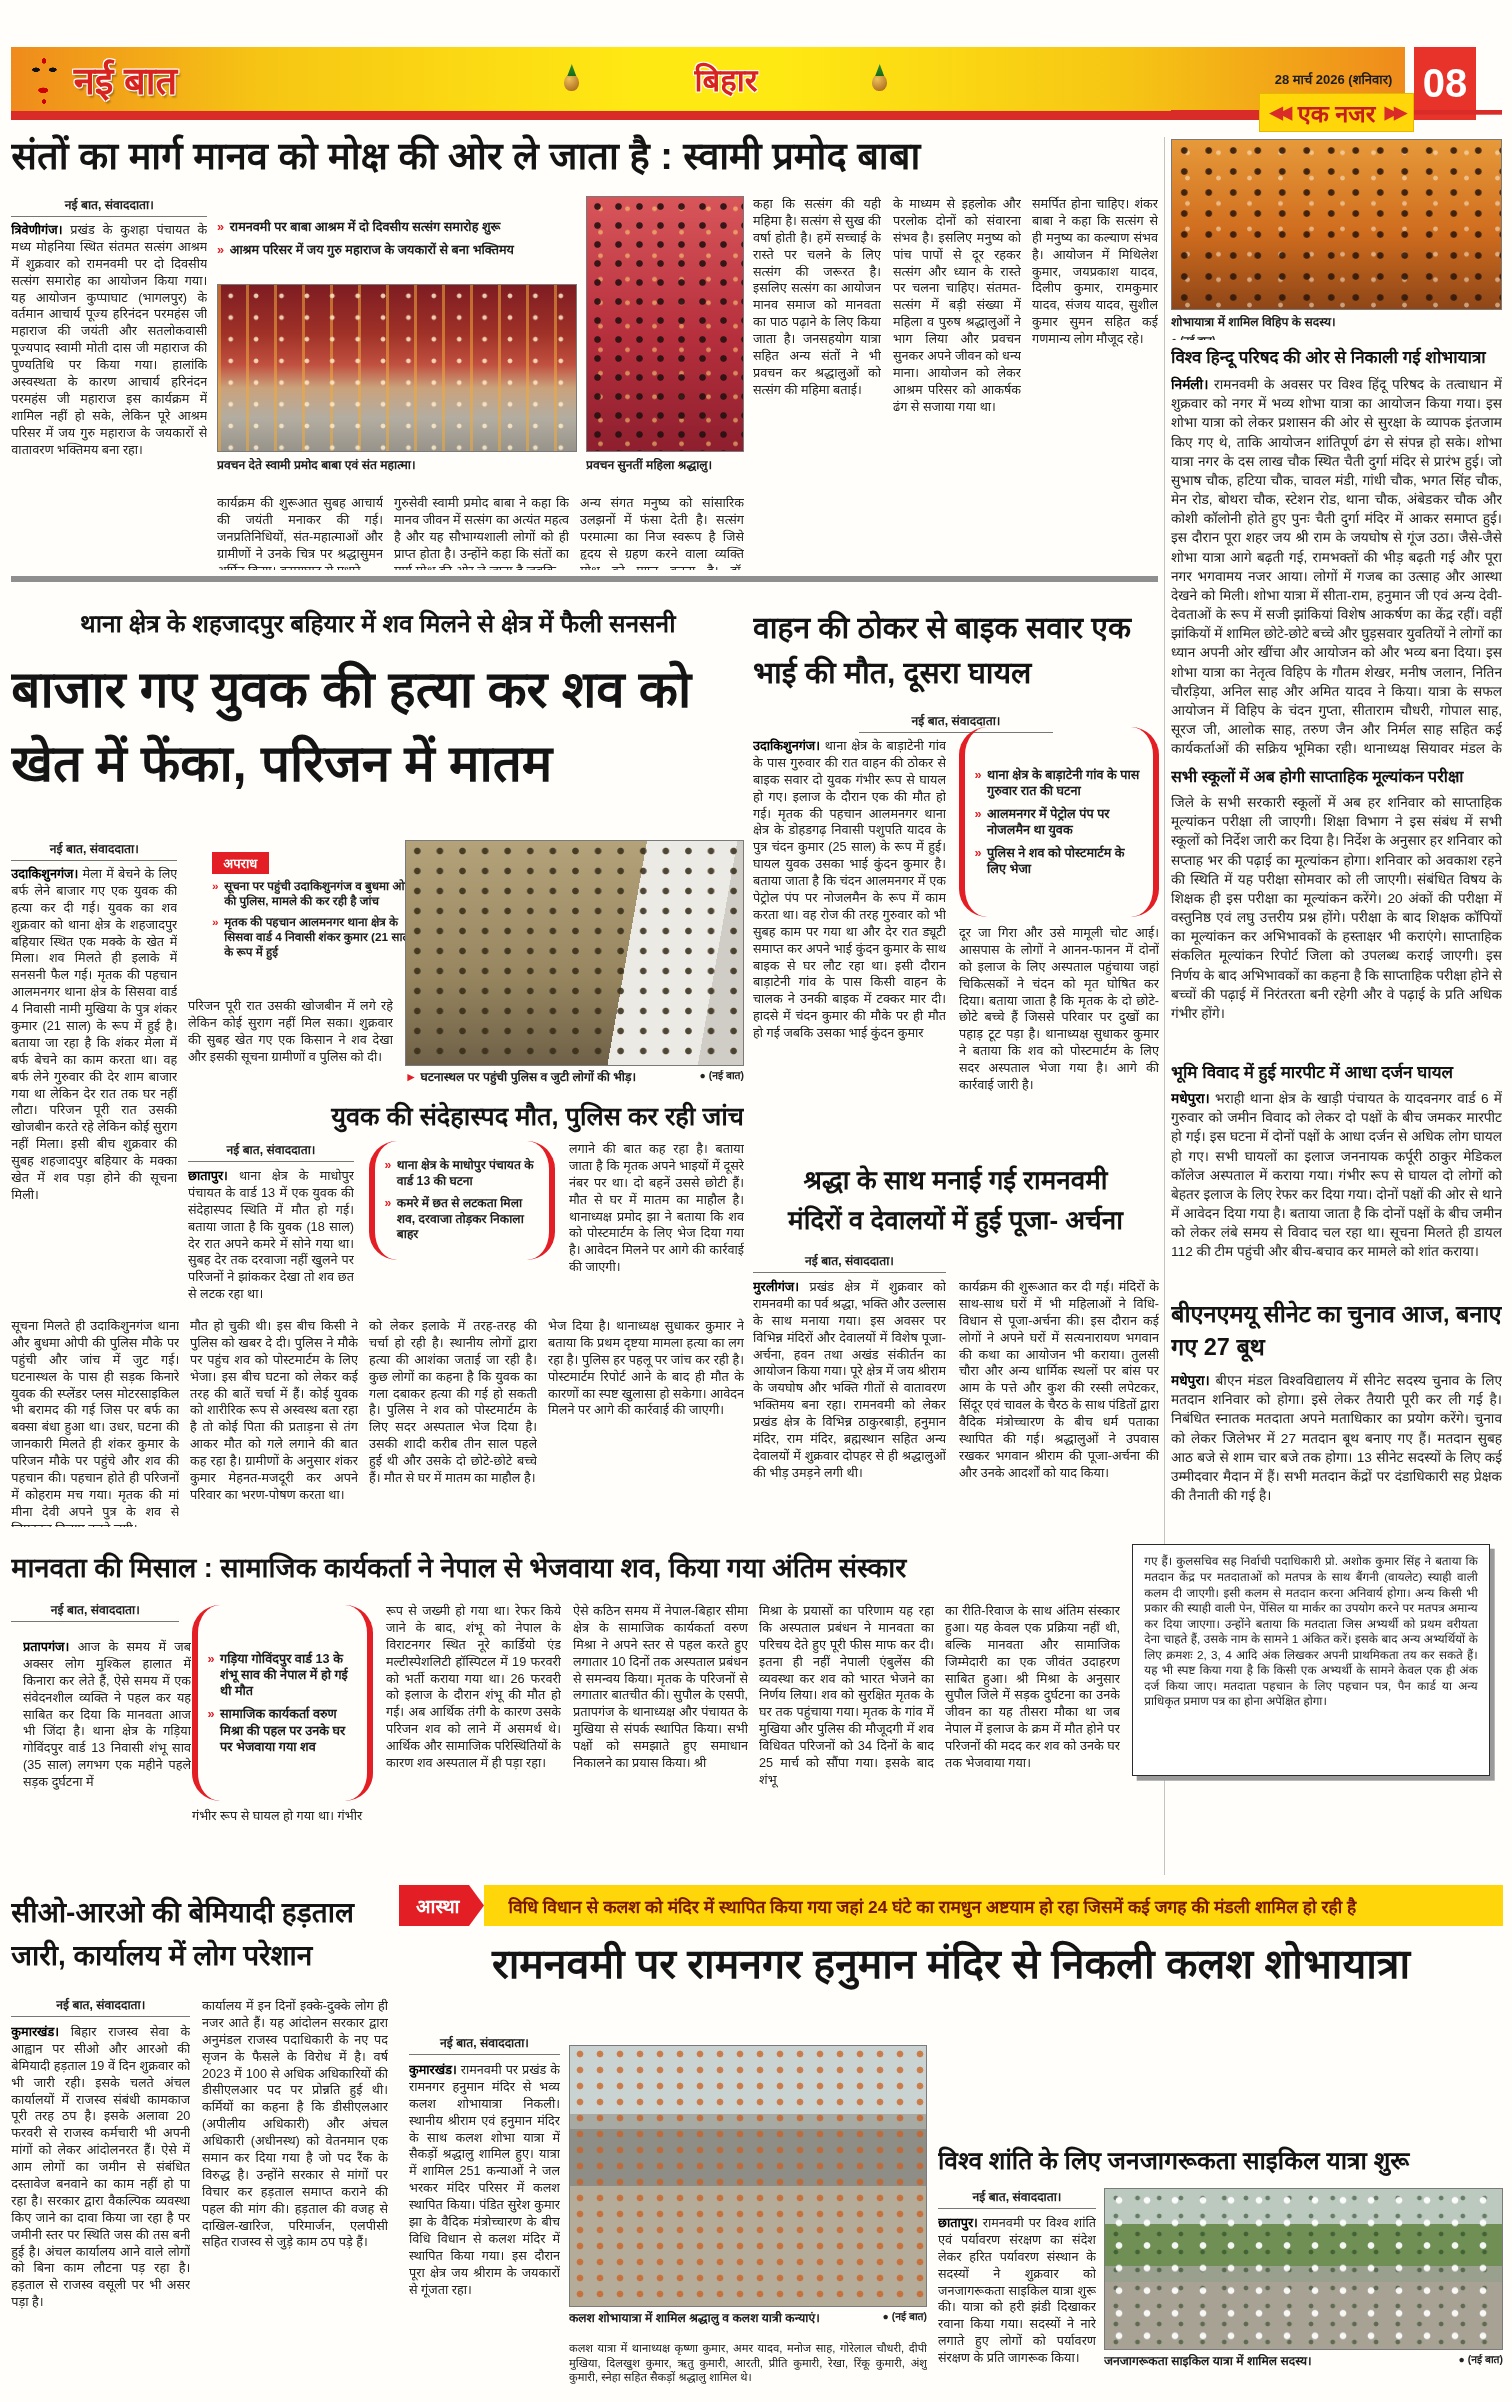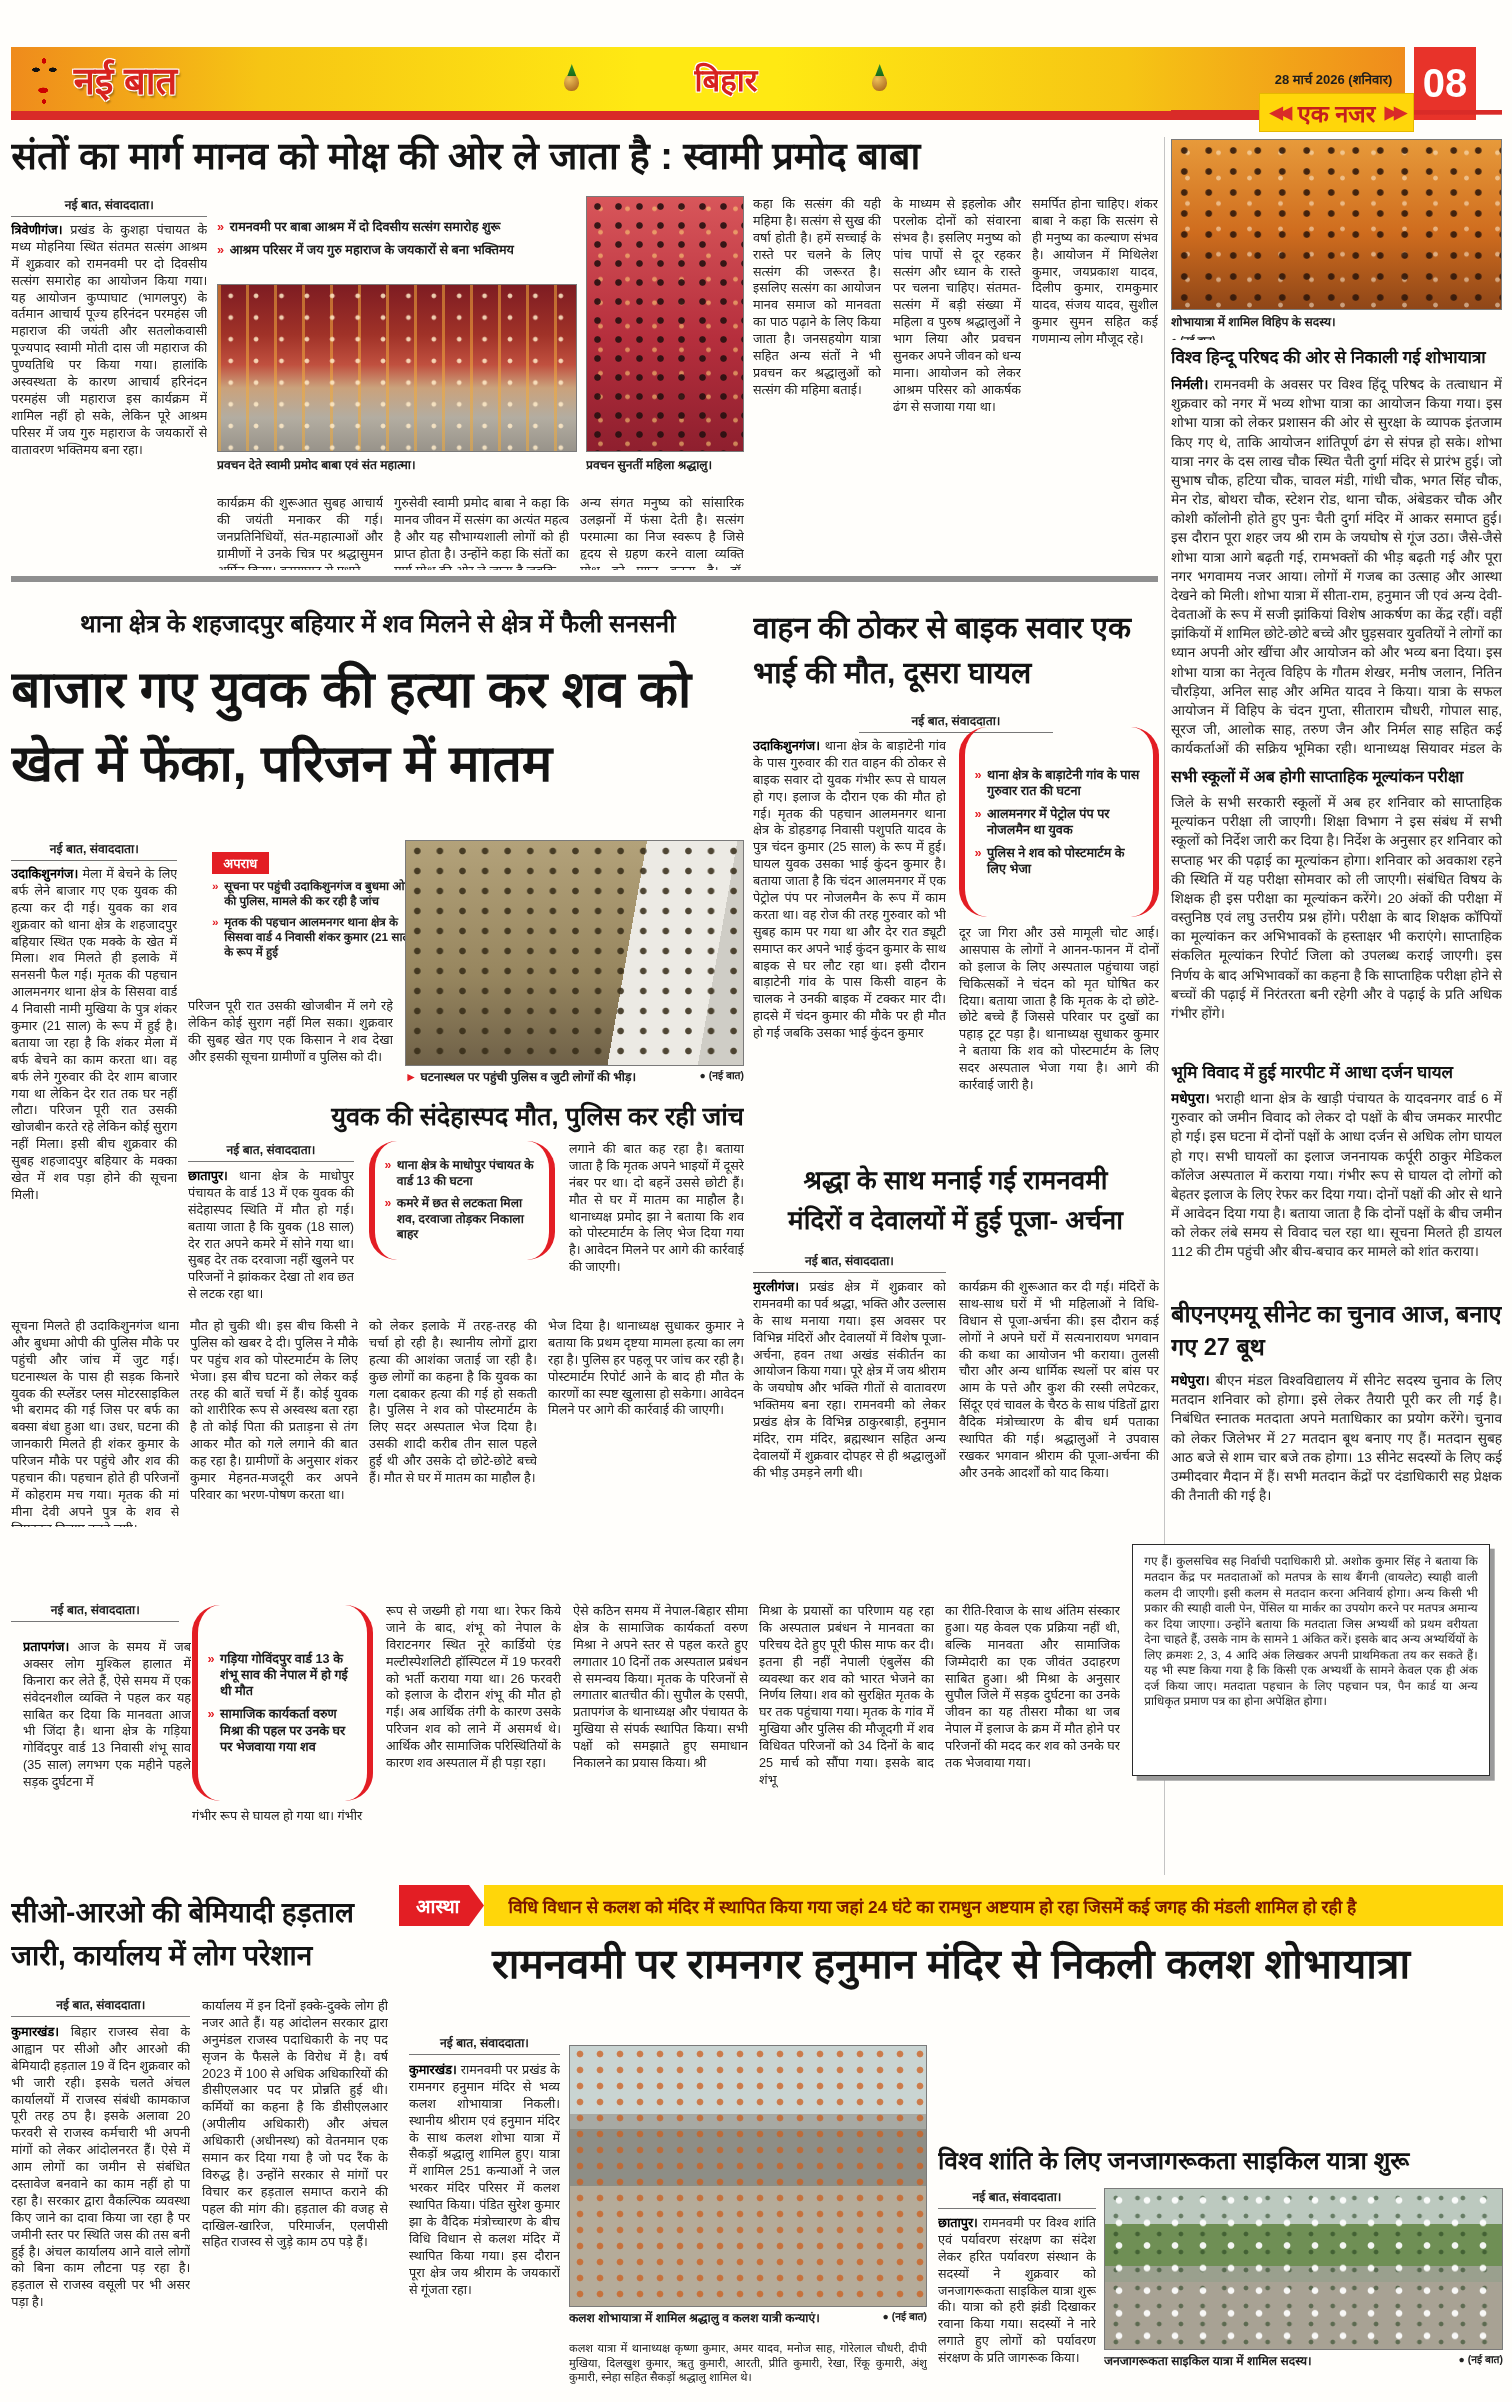--- a/index.html
+++ b/index.html
@@ -214,20 +214,21 @@
     <span class="dl">मुरलीगंज।</span>
     <span>प्रखंड क्षेत्र में शुक्रवार को रामनवमी का पर्व श्रद्धा, भक्ति और उल्लास के साथ मनाया गया। इस अवसर पर विभिन्न मंदिरों और देवालयों में विशेष पूजा-अर्चना, हवन तथा अखंड संकीर्तन का आयोजन किया गया। पूरे क्षेत्र में जय श्रीराम के जयघोष और भक्ति गीतों से वातावरण भक्तिमय बना रहा। रामनवमी को लेकर प्रखंड क्षेत्र के विभिन्न ठाकुरबाड़ी, हनुमान मंदिर, राम मंदिर, ब्रह्मस्थान सहित अन्य देवालयों में शुक्रवार दोपहर से ही श्रद्धालुओं की भीड़ उमड़ने लगी थी।</span>
   </div>
   <div class="abs body" style="left:959px;top:1279px;width:200px;height:249px;">कार्यक्रम की शुरूआत कर दी गई। मंदिरों के साथ-साथ घरों में भी महिलाओं ने विधि-विधान से पूजा-अर्चना की। इस दौरान कई लोगों ने अपने घरों में सत्यनारायण भगवान की कथा का आयोजन भी कराया। तुलसी चौरा और अन्य धार्मिक स्थलों पर बांस पर आम के पत्ते और कुश की रस्सी लपेटकर, सिंदूर एवं चावल के चैरठ के साथ पंडितों द्वारा वैदिक मंत्रोच्चारण के बीच धर्म पताका स्थापित की गई। श्रद्धालुओं ने उपवास रखकर भगवान श्रीराम की पूजा-अर्चना की और उनके आदर्शों को याद किया।</div>
 
   <div class="abs body" style="left:11.3px;top:1318px;width:168px;height:209px;">सूचना मिलते ही उदाकिशुनगंज थाना और बुधमा ओपी की पुलिस मौके पर पहुंची और जांच में जुट गई। घटनास्थल के पास ही सड़क किनारे युवक की स्प्लेंडर प्लस मोटरसाइकिल भी बरामद की गई जिस पर बर्फ का बक्सा बंधा हुआ था। उधर, घटना की जानकारी मिलते ही शंकर कुमार के परिजन मौके पर पहुंचे और शव की पहचान की। पहचान होते ही परिजनों में कोहराम मच गया। मृतक की मां मीना देवी अपने पुत्र के शव से लिपटकर विलाप करने लगी।</div>
   <div class="abs body" style="left:190px;top:1318px;width:168px;height:209px;">मौत हो चुकी थी। इस बीच किसी ने पुलिस को खबर दे दी। पुलिस ने मौके पर पहुंच शव को पोस्टमार्टम के लिए भेजा। इस बीच घटना को लेकर कई तरह की बातें चर्चा में हैं। कोई युवक को शारीरिक रूप से अस्वस्थ बता रहा है तो कोई पिता की प्रताड़ना से तंग आकर मौत को गले लगाने की बात कह रहा है। ग्रामीणों के अनुसार शंकर कुमार मेहनत-मजदूरी कर अपने परिवार का भरण-पोषण करता था।</div>
   <div class="abs body" style="left:369px;top:1318px;width:168px;height:209px;">को लेकर इलाके में तरह-तरह की चर्चा हो रही है। स्थानीय लोगों द्वारा हत्या की आशंका जताई जा रही है। कुछ लोगों का कहना है कि युवक का गला दबाकर हत्या की गई हो सकती है। पुलिस ने शव को पोस्टमार्टम के लिए सदर अस्पताल भेज दिया है। उसकी शादी करीब तीन साल पहले हुई थी और उसके दो छोटे-छोटे बच्चे हैं। मौत से घर में मातम का माहौल है।</div>
   <div class="abs body" style="left:548px;top:1318px;width:196px;height:209px;">भेज दिया है। थानाध्यक्ष सुधाकर कुमार ने बताया कि प्रथम दृष्टया मामला हत्या का लग रहा है। पुलिस हर पहलू पर जांच कर रही है। पोस्टमार्टम रिपोर्ट आने के बाद ही मौत के कारणों का स्पष्ट खुलासा हो सकेगा। आवेदन मिलने पर आगे की कार्रवाई की जाएगी।</div>
 
+  <div class="abs hl" style="left:11.3px;top:1548px;width:1147px;height:41px;font-size:27px;">मानवता की मिसाल : सामाजिक कार्यकर्ता ने नेपाल से भेजवाया शव, किया गया अंतिम संस्कार</div>
   <div class="abs byline" style="left:11.3px;top:1601px;width:168px;">नई बात, संवाददाता।</div>
   <div class="abs body" style="left:23px;top:1627px;width:168px;height:247px;margin-top:12px;">
     <span class="dl">प्रतापगंज।</span>
     <span>आज के समय में जब अक्सर लोग मुश्किल हालात में किनारा कर लेते हैं, ऐसे समय में एक संवेदनशील व्यक्ति ने पहल कर यह साबित कर दिया कि मानवता आज भी जिंदा है। थाना क्षेत्र के गड़िया गोविंदपुर वार्ड 13 निवासी शंभू साव (35 साल) लगभग एक महीने पहले सड़क दुर्घटना में</span>
   </div>
   <div class="abs bbox" style="left:192px;top:1605px;width:181px;height:196px;">
     <div class="bitem">
         <span class="chev">»</span>
         <span>गड़िया गोविंदपुर वार्ड 13 के शंभू साव की नेपाल में हो गई थी मौत</span>
       </div>

